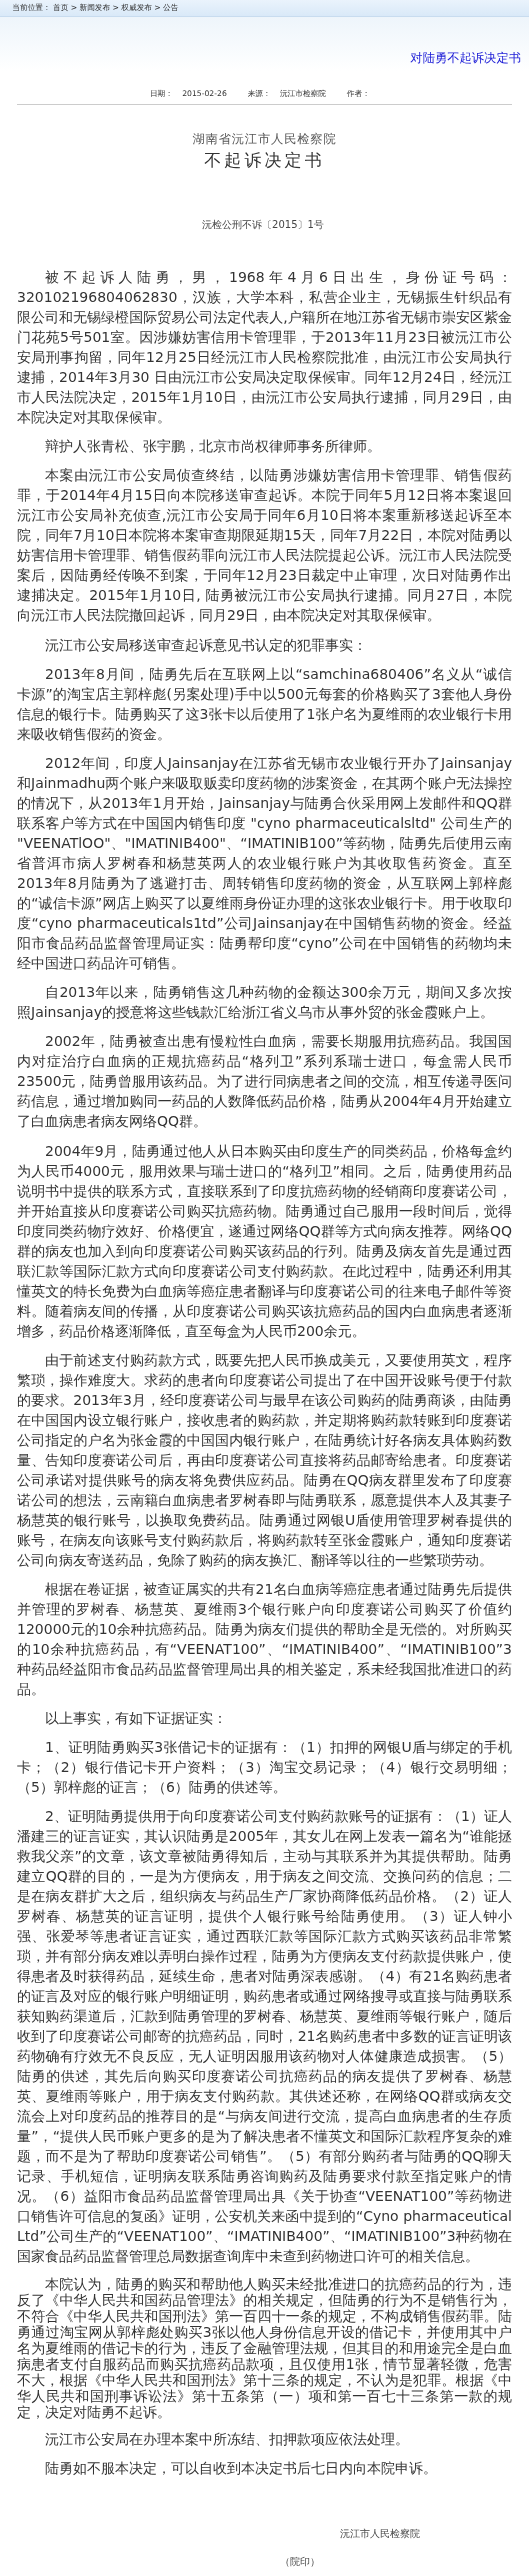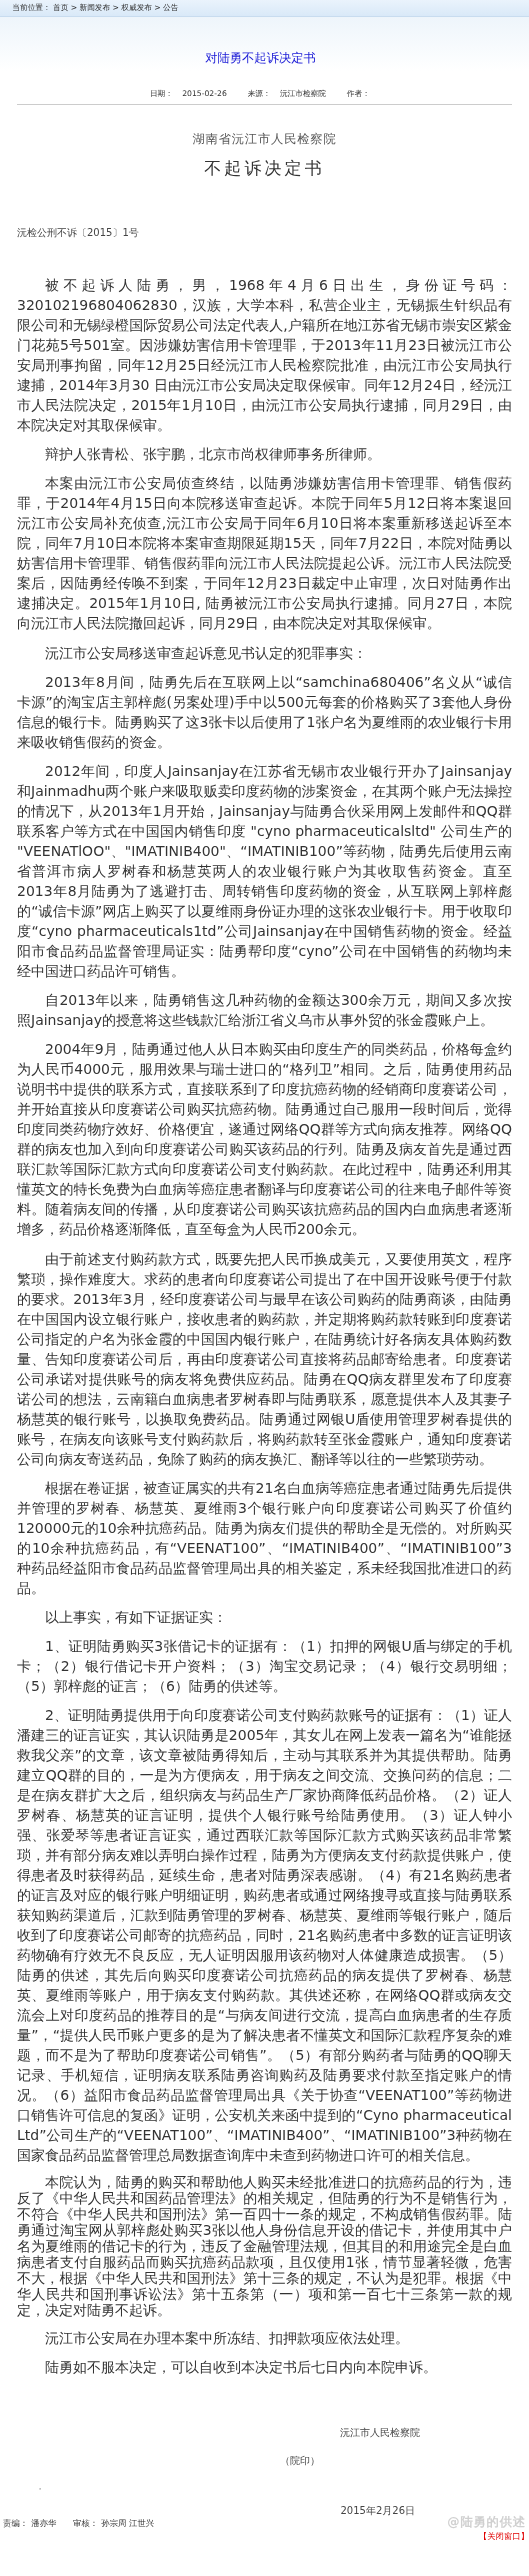--- a/index.html
+++ b/index.html
@@ -17,45 +17,45 @@
   }
   .breadcrumb-bar span { margin-right: 2.3px; }
 
   .header-zone {
     background: linear-gradient(#eef5fb 0px, #ffffff 54px);
     height: 92px;
     position: relative;
   }
   .news-title {
     position: absolute; top: 33px; left: 0; right: 8px;
-    text-align: center; font-size: 12.3px; color: #1a1ad6; font-weight: normal;
+    text-align: right; font-size: 12.3px; color: #1a1ad6; font-weight: normal;
   }
   .meta-row {
     position: absolute; top: 72px; left: 0; right: 0;
     text-align: center; font-size: 7.7px; color: #333;
   }
   .meta-row span { margin: 0 4.6px; }
   .meta-divider {
     position: absolute; top: 87px; left: 17px; right: 17px;
     border-top: 0.8px solid #cccccc;
   }
 
   .doc {
     padding: 0 17px;
   }
   .org-name {
     text-align: center; font-size: 12.3px; color: #555; margin-top: 22px; letter-spacing: 0.8px;
     font-family: "DejaVu Serif", "Liberation Serif", serif;
   }
   .doc-title {
-    text-align: center; font-size: 17px; color: #333; margin-top: 9px; letter-spacing: 3.1px;
+    text-align: center; font-size: 17px; color: #333; margin-top: 1px; letter-spacing: 3.1px;
     font-family: "DejaVu Serif", "Liberation Serif", serif;
   }
   .doc-number {
-    text-align: left; font-size: 10px; color: #444; margin-top: 46px; padding-right: 3.1px;
+    text-align: center; font-size: 10px; color: #444; margin-top: 46px; padding-right: 3.1px;
   }
 
   .para {
     font-size: 14px; line-height: 20px; color: #333;
     text-indent: 2em; text-align: justify;
     margin-top: 9.2px;
   }
   .para.first { margin-top: 35px; }
   .para.tight { line-height: 16px; }
 
@@ -105,20 +105,21 @@
   <div class="doc-title">不起诉决定书</div>
   <div class="doc-number">沅检公刑不诉〔2015〕1号</div>
 
   <p class="para first">被不起诉人陆勇，男，1968年4月6日出生，身份证号码：320102196804062830，汉族，大学本科，私营企业主，无锡振生针织品有限公司和无锡绿橙国际贸易公司法定代表人,户籍所在地江苏省无锡市崇安区紫金门花苑5号501室。因涉嫌妨害信用卡管理罪，于2013年11月23日被沅江市公安局刑事拘留，同年12月25日经沅江市人民检察院批准，由沅江市公安局执行逮捕，2014年3月30 日由沅江市公安局决定取保候审。同年12月24日，经沅江市人民法院决定，2015年1月10日，由沅江市公安局执行逮捕，同月29日，由本院决定对其取保候审。</p>
   <p class="para">辩护人张青松、张宇鹏，北京市尚权律师事务所律师。</p>
   <p class="para">本案由沅江市公安局侦查终结，以陆勇涉嫌妨害信用卡管理罪、销售假药罪，于2014年4月15日向本院移送审查起诉。本院于同年5月12日将本案退回沅江市公安局补充侦查,沅江市公安局于同年6月10日将本案重新移送起诉至本院，同年7月10日本院将本案审查期限延期15天，同年7月22日，本院对陆勇以妨害信用卡管理罪、销售假药罪向沅江市人民法院提起公诉。沅江市人民法院受案后，因陆勇经传唤不到案，于同年12月23日裁定中止审理，次日对陆勇作出逮捕决定。2015年1月10日, 陆勇被沅江市公安局执行逮捕。同月27日，本院向沅江市人民法院撤回起诉，同月29日，由本院决定对其取保候审。</p>
   <p class="para">沅江市公安局移送审查起诉意见书认定的犯罪事实：</p>
   <p class="para">2013年8月间，陆勇先后在互联网上以“samchina680406”名义从“诚信卡源”的淘宝店主郭梓彪(另案处理)手中以500元每套的价格购买了3套他人身份信息的银行卡。陆勇购买了这3张卡以后使用了1张户名为夏维雨的农业银行卡用来吸收销售假药的资金。</p>
   <p class="para">2012年间，印度人Jainsanjay在江苏省无锡市农业银行开办了Jainsanjay和Jainmadhu两个账户来吸取贩卖印度药物的涉案资金，在其两个账户无法操控的情况下，从2013年1月开始，Jainsanjay与陆勇合伙采用网上发邮件和QQ群联系客户等方式在中国国内销售印度 "cyno pharmaceuticalsltd" 公司生产的 "VEENATlOO"、"IMATINIB400"、“IMATINIB100”等药物，陆勇先后使用云南省普洱市病人罗树春和杨慧英两人的农业银行账户为其收取售药资金。直至2013年8月陆勇为了逃避打击、周转销售印度药物的资金，从互联网上郭梓彪的“诚信卡源”网店上购买了以夏维雨身份证办理的这张农业银行卡。用于收取印度“cyno pharmaceuticals1td”公司Jainsanjay在中国销售药物的资金。经益阳市食品药品监督管理局证实：陆勇帮印度“cyno”公司在中国销售的药物均未经中国进口药品许可销售。</p>
   <p class="para">自2013年以来，陆勇销售这几种药物的金额达300余万元，期间又多次按照Jainsanjay的授意将这些钱款汇给浙江省义乌市从事外贸的张金霞账户上。</p>
+  <p class="para">2002年，陆勇被查出患有慢粒性白血病，需要长期服用抗癌药品。我国国内对症治疗白血病的正规抗癌药品“格列卫”系列系瑞士进口，每盒需人民币23500元，陆勇曾服用该药品。为了进行同病患者之间的交流，相互传递寻医问药信息，通过增加购同一药品的人数降低药品价格，陆勇从2004年4月开始建立了白血病患者病友网络QQ群。</p>
   <p class="para">2004年9月，陆勇通过他人从日本购买由印度生产的同类药品，价格每盒约为人民币4000元，服用效果与瑞士进口的“格列卫”相同。之后，陆勇使用药品说明书中提供的联系方式，直接联系到了印度抗癌药物的经销商印度赛诺公司，并开始直接从印度赛诺公司购买抗癌药物。陆勇通过自己服用一段时间后，觉得印度同类药物疗效好、价格便宜，遂通过网络QQ群等方式向病友推荐。网络QQ群的病友也加入到向印度赛诺公司购买该药品的行列。陆勇及病友首先是通过西联汇款等国际汇款方式向印度赛诺公司支付购药款。在此过程中，陆勇还利用其懂英文的特长免费为白血病等癌症患者翻译与印度赛诺公司的往来电子邮件等资料。随着病友间的传播，从印度赛诺公司购买该抗癌药品的国内白血病患者逐渐增多，药品价格逐渐降低，直至每盒为人民币200余元。</p>
   <p class="para">由于前述支付购药款方式，既要先把人民币换成美元，又要使用英文，程序繁琐，操作难度大。求药的患者向印度赛诺公司提出了在中国开设账号便于付款的要求。2013年3月，经印度赛诺公司与最早在该公司购药的陆勇商谈，由陆勇在中国国内设立银行账户，接收患者的购药款，并定期将购药款转账到印度赛诺公司指定的户名为张金霞的中国国内银行账户，在陆勇统计好各病友具体购药数量、告知印度赛诺公司后，再由印度赛诺公司直接将药品邮寄给患者。印度赛诺公司承诺对提供账号的病友将免费供应药品。陆勇在QQ病友群里发布了印度赛诺公司的想法，云南籍白血病患者罗树春即与陆勇联系，愿意提供本人及其妻子杨慧英的银行账号，以换取免费药品。陆勇通过网银U盾使用管理罗树春提供的账号，在病友向该账号支付购药款后，将购药款转至张金霞账户，通知印度赛诺公司向病友寄送药品，免除了购药的病友换汇、翻译等以往的一些繁琐劳动。</p>
   <p class="para">根据在卷证据，被查证属实的共有21名白血病等癌症患者通过陆勇先后提供并管理的罗树春、杨慧英、夏维雨3个银行账户向印度赛诺公司购买了价值约120000元的10余种抗癌药品。陆勇为病友们提供的帮助全是无偿的。对所购买的10余种抗癌药品，有“VEENAT100”、“IMATINIB400”、“IMATINIB100”3种药品经益阳市食品药品监督管理局出具的相关鉴定，系未经我国批准进口的药品。</p>
   <p class="para">以上事实，有如下证据证实：</p>
   <p class="para">1、证明陆勇购买3张借记卡的证据有：（1）扣押的网银U盾与绑定的手机卡；（2）银行借记卡开户资料；（3）淘宝交易记录；（4）银行交易明细；（5）郭梓彪的证言；（6）陆勇的供述等。</p>
   <p class="para">2、证明陆勇提供用于向印度赛诺公司支付购药款账号的证据有：（1）证人潘建三的证言证实，其认识陆勇是2005年，其女儿在网上发表一篇名为“谁能拯救我父亲”的文章，该文章被陆勇得知后，主动与其联系并为其提供帮助。陆勇建立QQ群的目的，一是为方便病友，用于病友之间交流、交换问药的信息；二是在病友群扩大之后，组织病友与药品生产厂家协商降低药品价格。（2）证人罗树春、杨慧英的证言证明，提供个人银行账号给陆勇使用。（3）证人钟小强、张爱琴等患者证言证实，通过西联汇款等国际汇款方式购买该药品非常繁琐，并有部分病友难以弄明白操作过程，陆勇为方便病友支付药款提供账户，使得患者及时获得药品，延续生命，患者对陆勇深表感谢。（4）有21名购药患者的证言及对应的银行账户明细证明，购药患者或通过网络搜寻或直接与陆勇联系获知购药渠道后，汇款到陆勇管理的罗树春、杨慧英、夏维雨等银行账户，随后收到了印度赛诺公司邮寄的抗癌药品，同时，21名购药患者中多数的证言证明该药物确有疗效无不良反应，无人证明因服用该药物对人体健康造成损害。（5）陆勇的供述，其先后向购买印度赛诺公司抗癌药品的病友提供了罗树春、杨慧英、夏维雨等账户，用于病友支付购药款。其供述还称，在网络QQ群或病友交流会上对印度药品的推荐目的是“与病友间进行交流，提高白血病患者的生存质量”，“提供人民币账户更多的是为了解决患者不懂英文和国际汇款程序复杂的难题，而不是为了帮助印度赛诺公司销售”。（5）有部分购药者与陆勇的QQ聊天记录、手机短信，证明病友联系陆勇咨询购药及陆勇要求付款至指定账户的情况。（6）益阳市食品药品监督管理局出具《关于协查“VEENAT100”等药物进口销售许可信息的复函》证明，公安机关来函中提到的“Cyno pharmaceutical Ltd”公司生产的“VEENAT100”、“IMATINIB400”、“IMATINIB100”3种药物在国家食品药品监督管理总局数据查询库中未查到药物进口许可的相关信息。</p>
   <p class="para tight">本院认为，陆勇的购买和帮助他人购买未经批准进口的抗癌药品的行为，违反了《中华人民共和国药品管理法》的相关规定，但陆勇的行为不是销售行为，不符合《中华人民共和国刑法》第一百四十一条的规定，不构成销售假药罪。陆勇通过淘宝网从郭梓彪处购买3张以他人身份信息开设的借记卡，并使用其中户名为夏维雨的借记卡的行为，违反了金融管理法规，但其目的和用途完全是白血病患者支付自服药品而购买抗癌药品款项，且仅使用1张，情节显著轻微，危害不大，根据《中华人民共和国刑法》第十三条的规定，不认为是犯罪。根据《中华人民共和国刑事诉讼法》第十五条第（一）项和第一百七十三条第一款的规定，决定对陆勇不起诉。</p>
   <p class="para">沅江市公安局在办理本案中所冻结、扣押款项应依法处理。</p>
   <p class="para">陆勇如不服本决定，可以自收到本决定书后七日内向本院申诉。</p>
 

